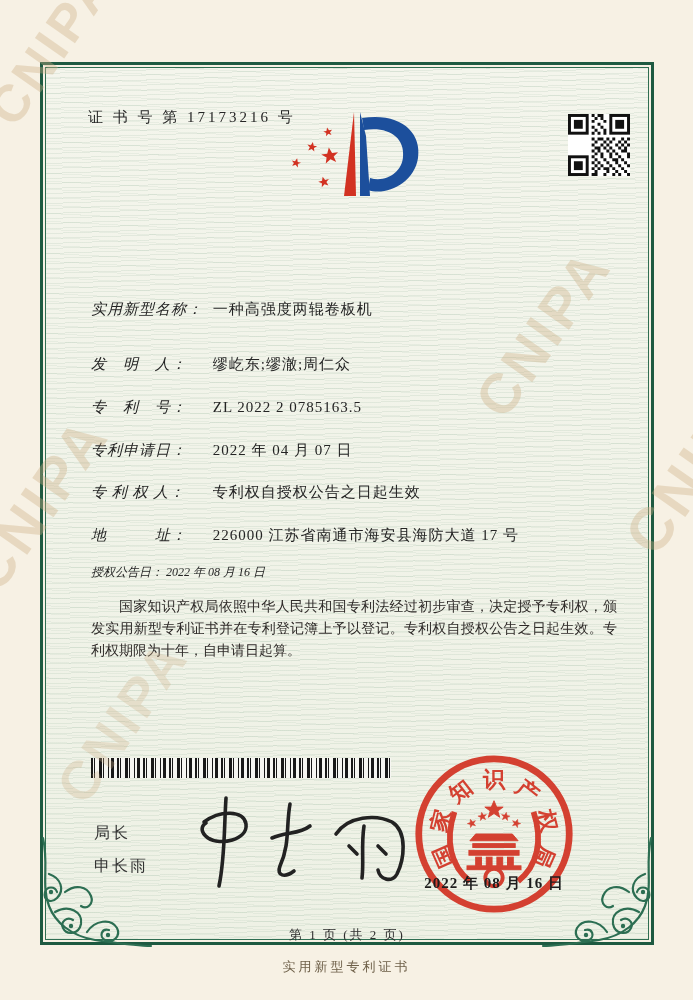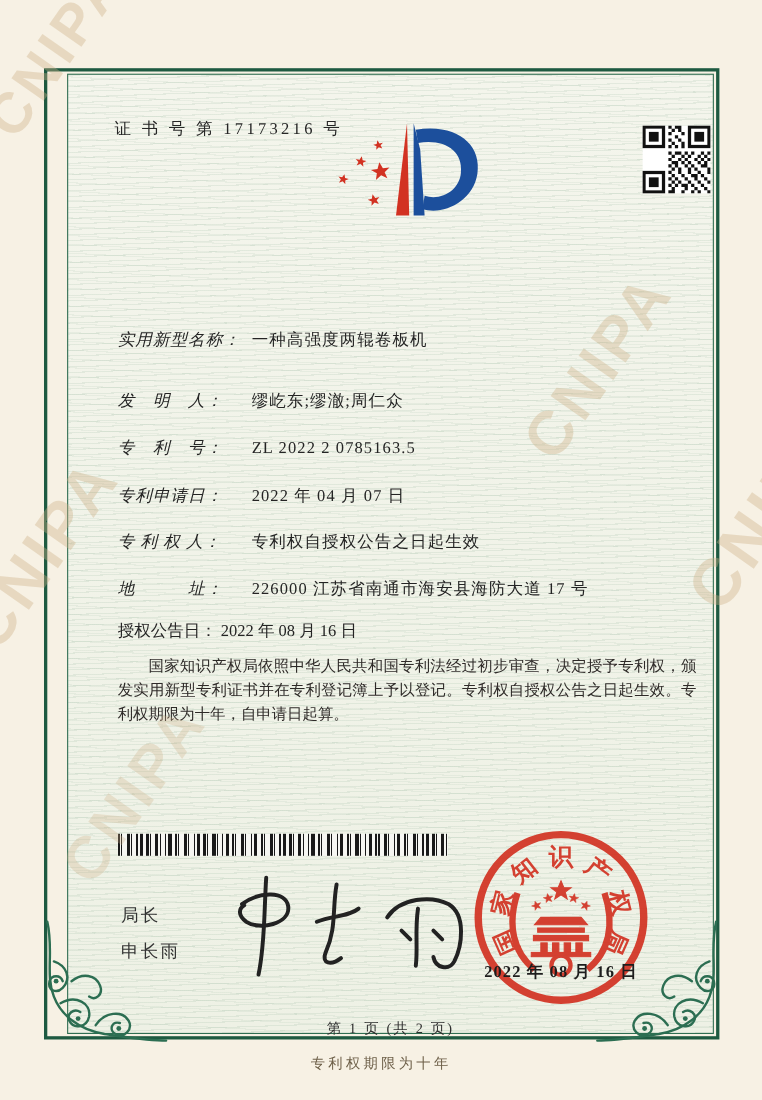--- a/index.html
+++ b/index.html
@@ -33,42 +33,41 @@
     border:3px solid #1e5a41;
     z-index:2;
   }
   .cert-inner {
     position:absolute; inset:2px;
     border:1px solid #2f6e52;
     background:
       repeating-linear-gradient(178deg, rgba(110,155,125,0.13) 0 1px, rgba(0,0,0,0) 1px 5px),
       repeating-linear-gradient(183deg, rgba(110,155,125,0.09) 0 1px, rgba(0,0,0,0) 1px 8px),
       linear-gradient(#f4f5ec,#eef1e5);
-    margin-left: 16px;
   }
 
   .cert-no {
     position:absolute; left:42px; top:40px;
     font-size:15px; letter-spacing:3px; color:#262626;
   }
 
   .logo { position:absolute; left:228px; top:38px; width:156px; height:96px; }
   .qr   { position:absolute; left:522px; top:46px; width:62px; height:62px; }
 
   .title {
     position:absolute; left:0; top:138px; width:100%;
     text-align:center; font-size:36px; font-weight:bold;
     letter-spacing:9px; color:#171715; white-space:nowrap;
   }
 
   .field-row { position:absolute; left:45px; width:540px; font-size:15px; color:#242424; white-space:nowrap; }
   .flabel { display:inline-block; min-width:118px; letter-spacing:1px;font-style:italic; }
   .fvalue { letter-spacing:1px; }
 
-  .grant-row { position:absolute; left:45px; top:496px; width:540px; font-size:15px; color:#242424; white-space:nowrap; }
+  .grant-row { position:absolute; left:45px; top:496px; width:540px; font-size:12px; color:#242424; white-space:nowrap;font-style:italic; }
   .grant-no-label { position:absolute; left:305px; top:0; }
 
   .paras {
     position:absolute; left:45px; top:528px; width:526px;
     font-size:14px; line-height:22px; color:#2e2a28;
     text-align:justify;
   }
   .paras p { text-indent:2em; }
 
   .barcode {
@@ -288,14 +287,14 @@
         <path d="M30,58 C40,50 52,52 56,62 C59,70 52,76 46,72"></path>
       </g>
       <g fill="#2c6e52">
         <circle cx="16" cy="58" r="2.2"></circle>
           <circle cx="36" cy="92" r="2.2"></circle>
           <circle cx="73" cy="101" r="2.2"></circle>
       </g>
     </svg>
   </div>
 
-  <div class="continuation">专利权期限为十年</div>
+  <div class="continuation">实用新型专利证书</div>
 </div>
 
 </body></html>

